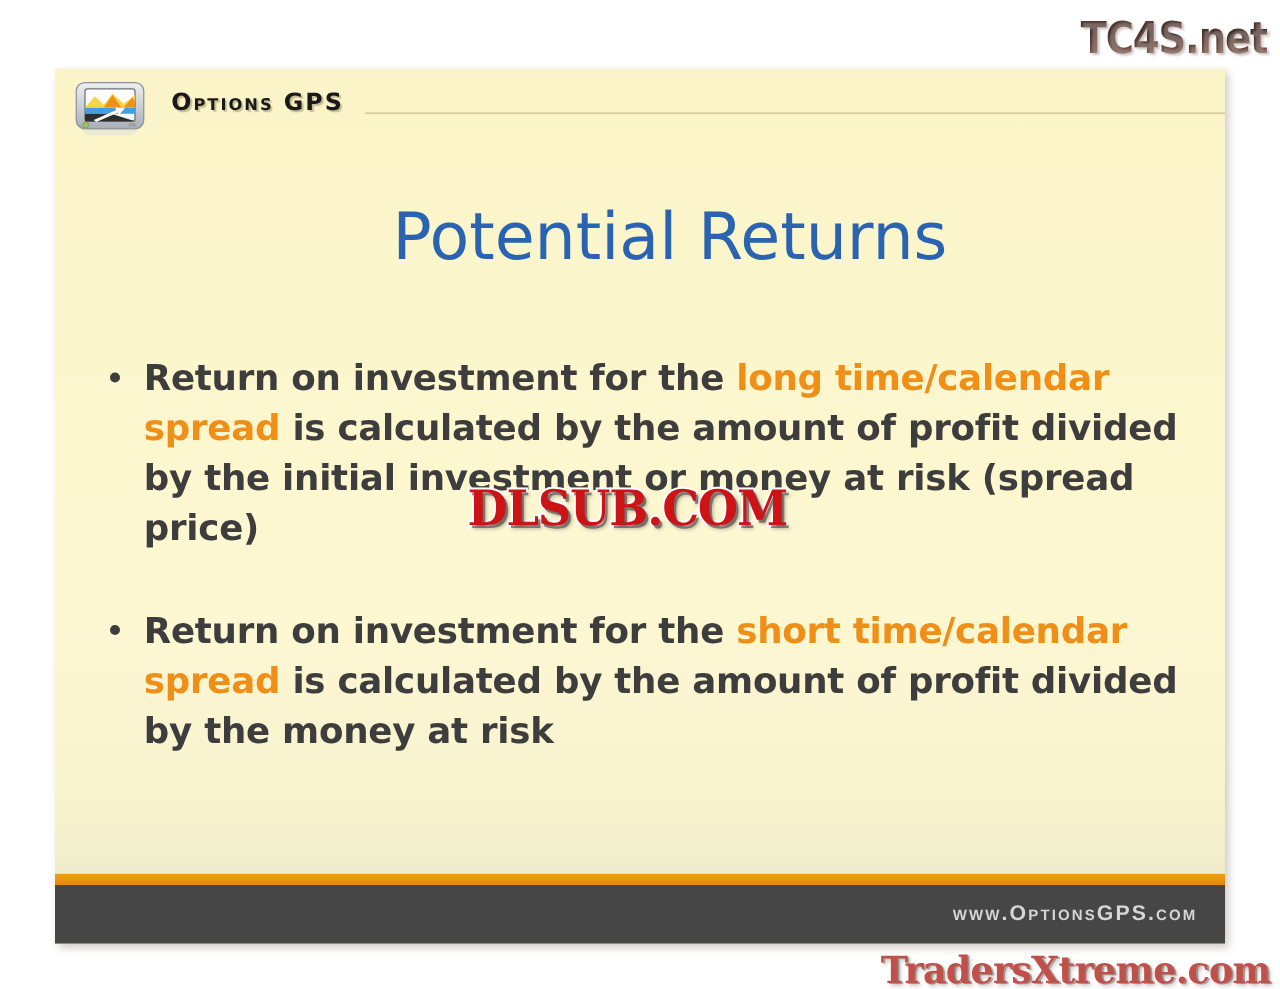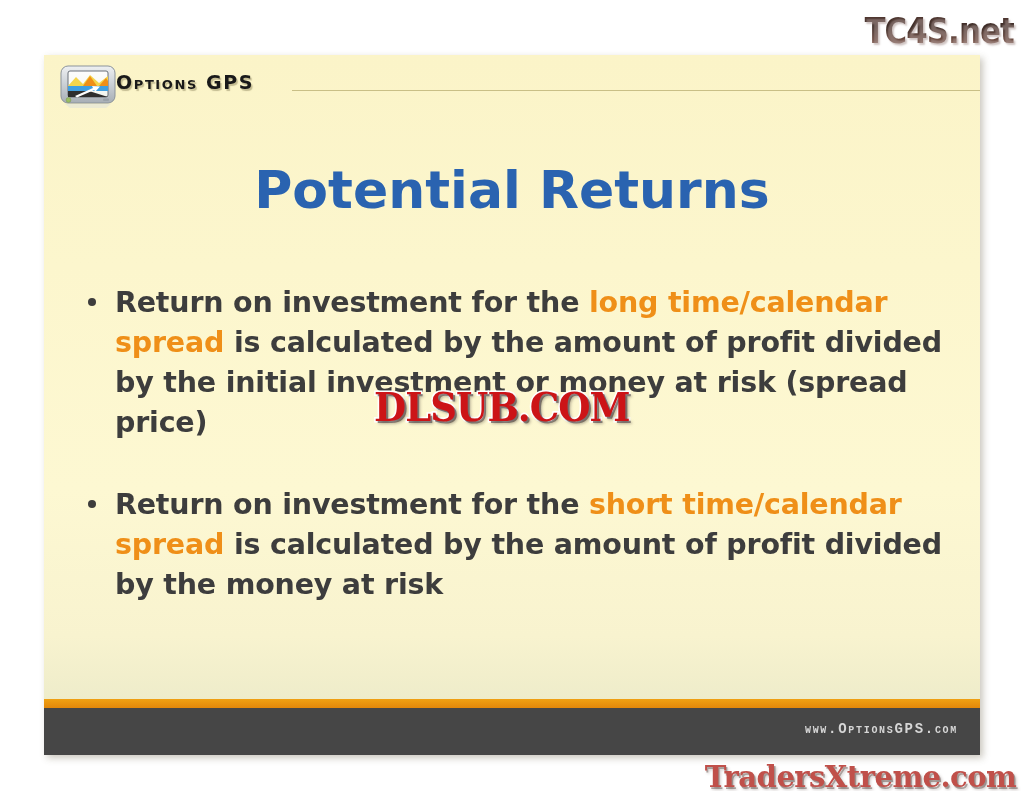--- a/index.html
+++ b/index.html
@@ -98,43 +98,45 @@
     left: 72px;
     top: 16px;
     font-family: "DejaVu Sans", sans-serif;
     font-size: 19px;
     font-weight: bold;
     letter-spacing: 1.6px;
     color: #191919;
     font-variant: small-caps;
     text-shadow: 1.5px 1.5px 1px rgba(150,140,100,0.55);
     white-space: nowrap;
+    padding-left: 21px;
   }
   #header-rule {
     position: absolute;
     left: 248px;
     top: 35px;
     right: 0;
     height: 1px;
     background: #c9bf86;
   }
 
   
   #slide-title {
     position: absolute;
     left: 0;
     top: 105px;
     width: 936px;
     text-align: center;
     font-family: "DejaVu Sans", sans-serif;
     font-size: 52px;
-    font-weight: bold;
+    font-weight: normal;
     color: #2a63b0;
     letter-spacing: 0px;
     white-space: nowrap;
+    padding-left: 24px;
   }
 
   
   #bullet-list {
     position: absolute;
     left: 24px;
     top: 228px;
     width: 900px;
   }
   .bullet-item {
@@ -195,22 +197,22 @@
     left: 0;
     bottom: 0;
     width: 936px;
     height: 47px;
     background: #464646;
   }
   #footer-url {
     position: absolute;
     right: 22px;
     top: 13px;
-    font-family: Liberation Mono, monospace;
-    font-size: 14px;
+    font-family: Liberation Sans, sans-serif;
+    font-size: 17px;
     font-weight: bold;
     letter-spacing: 1.7px;
     color: #d6d6d6;
     font-variant: small-caps;
     white-space: nowrap;
   }
 
   
   #tradersxtreme-brand {
     position: absolute;

